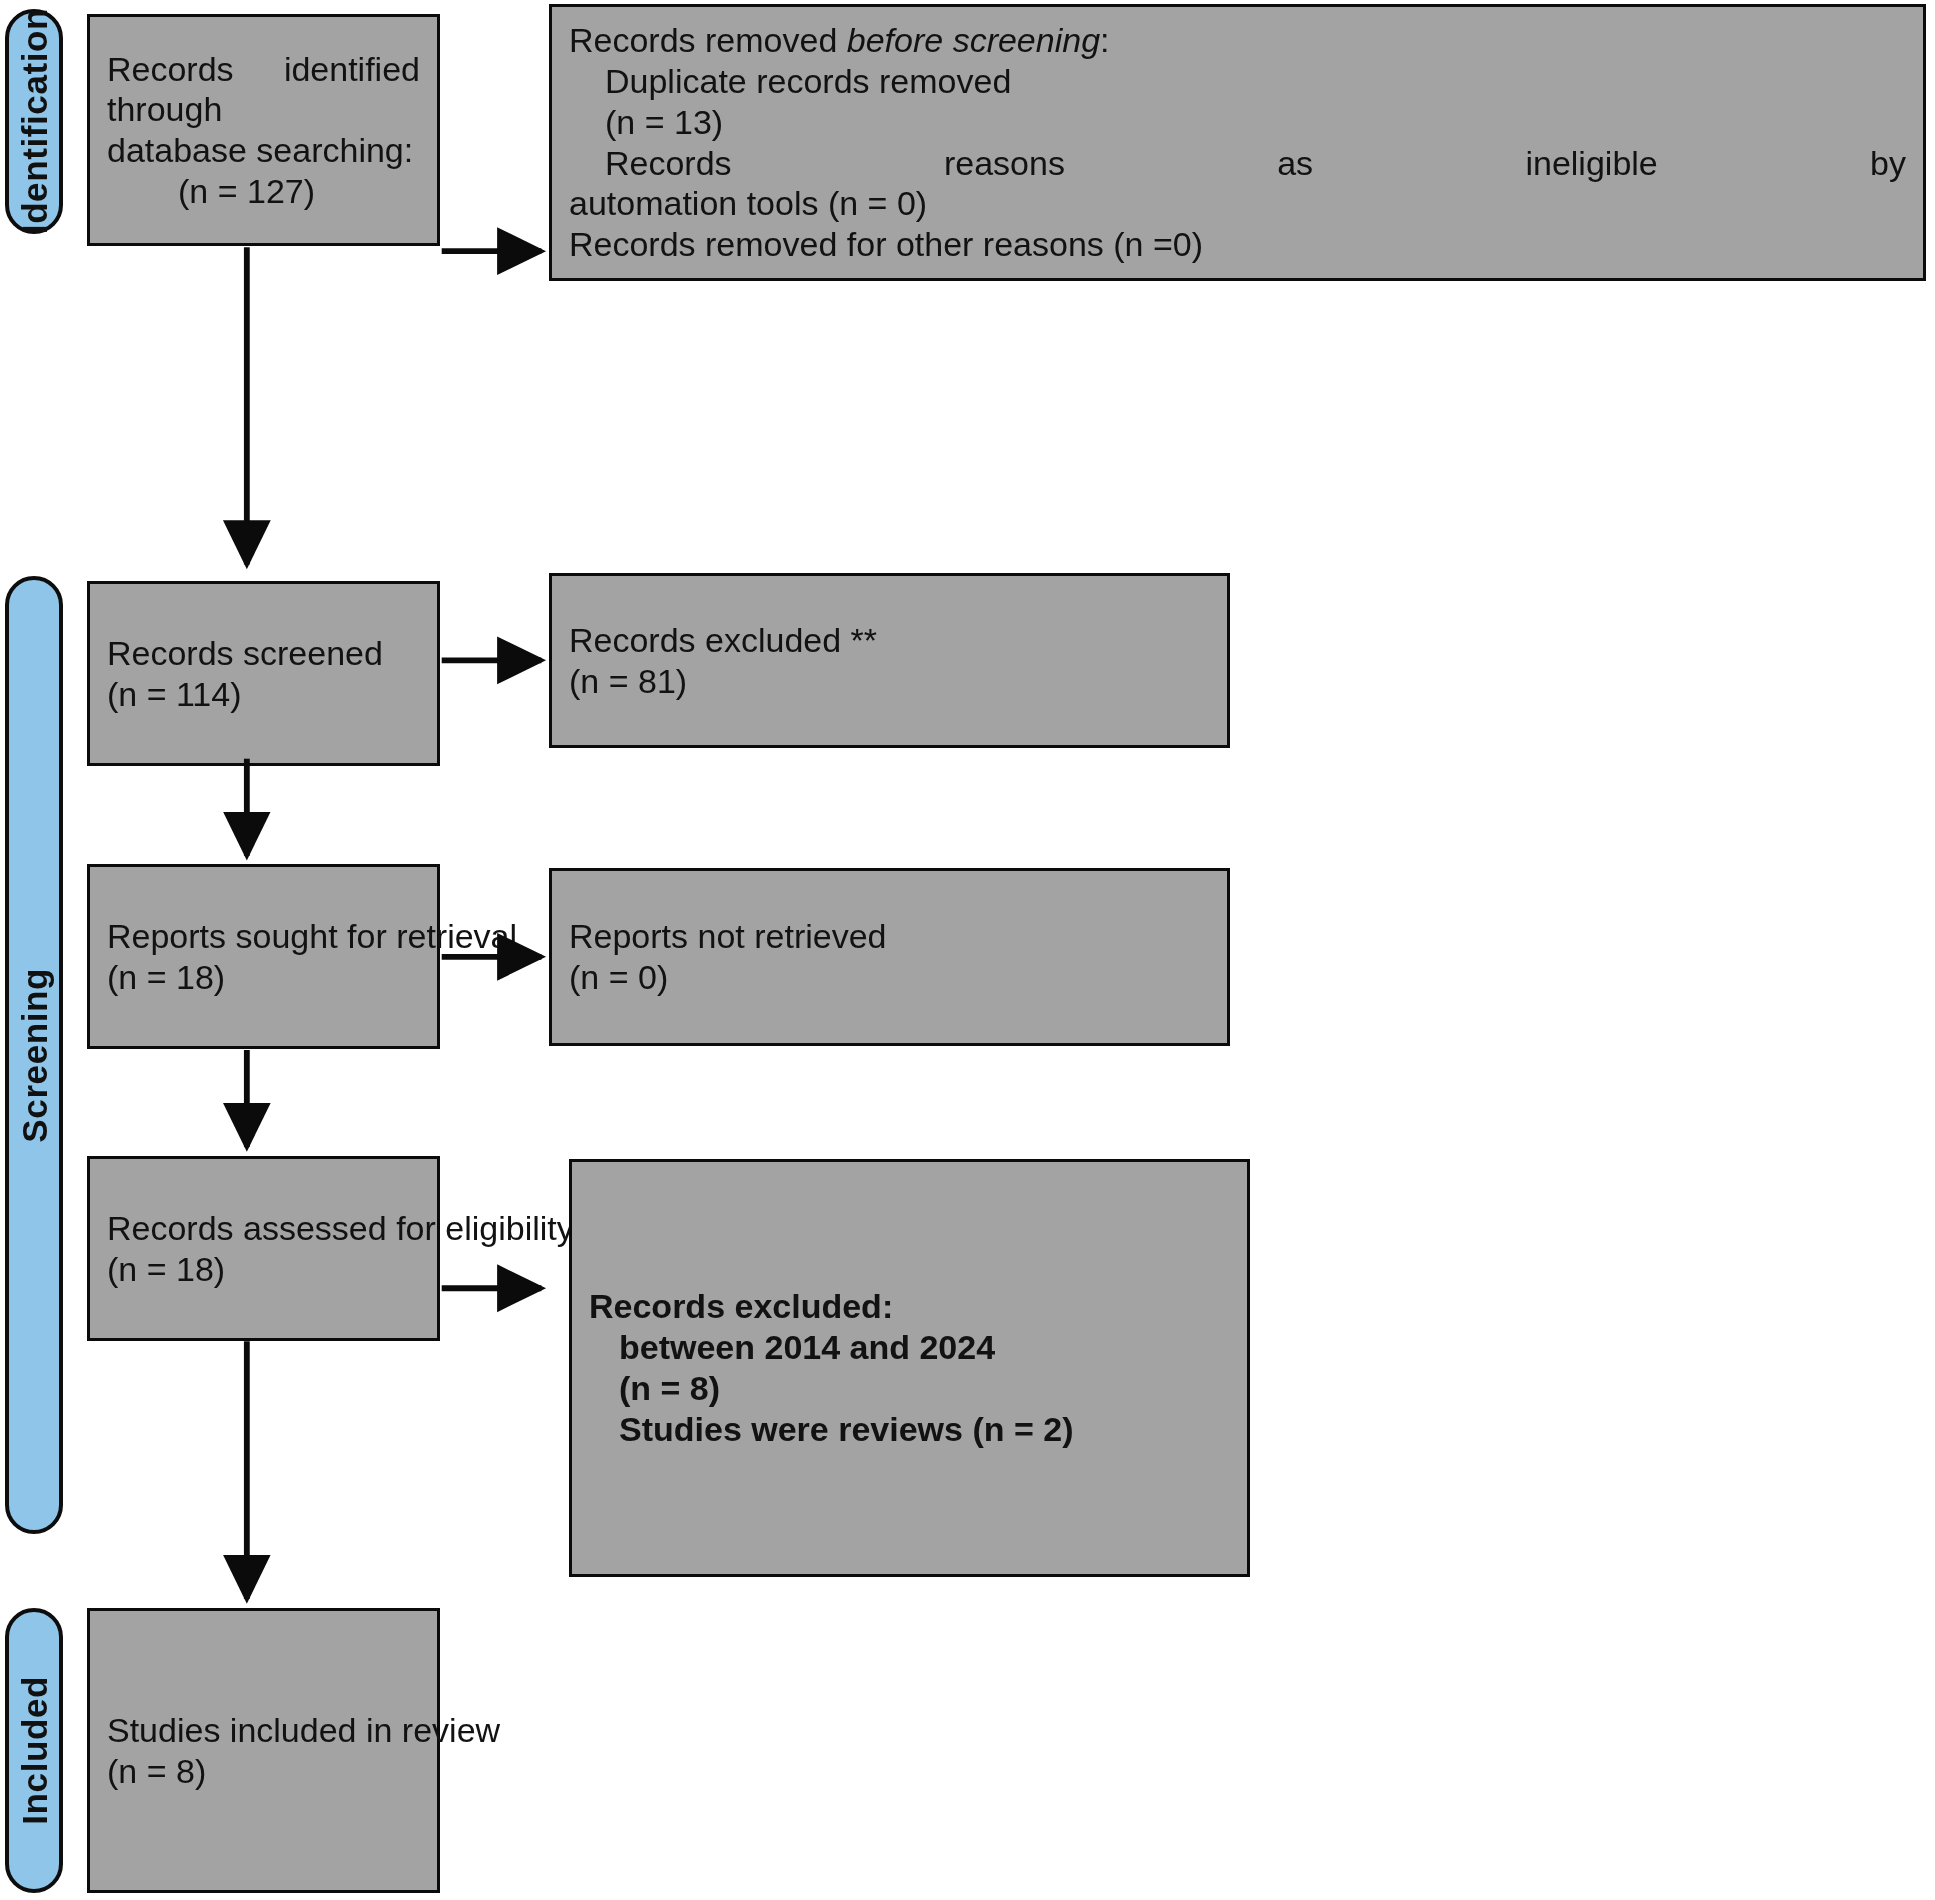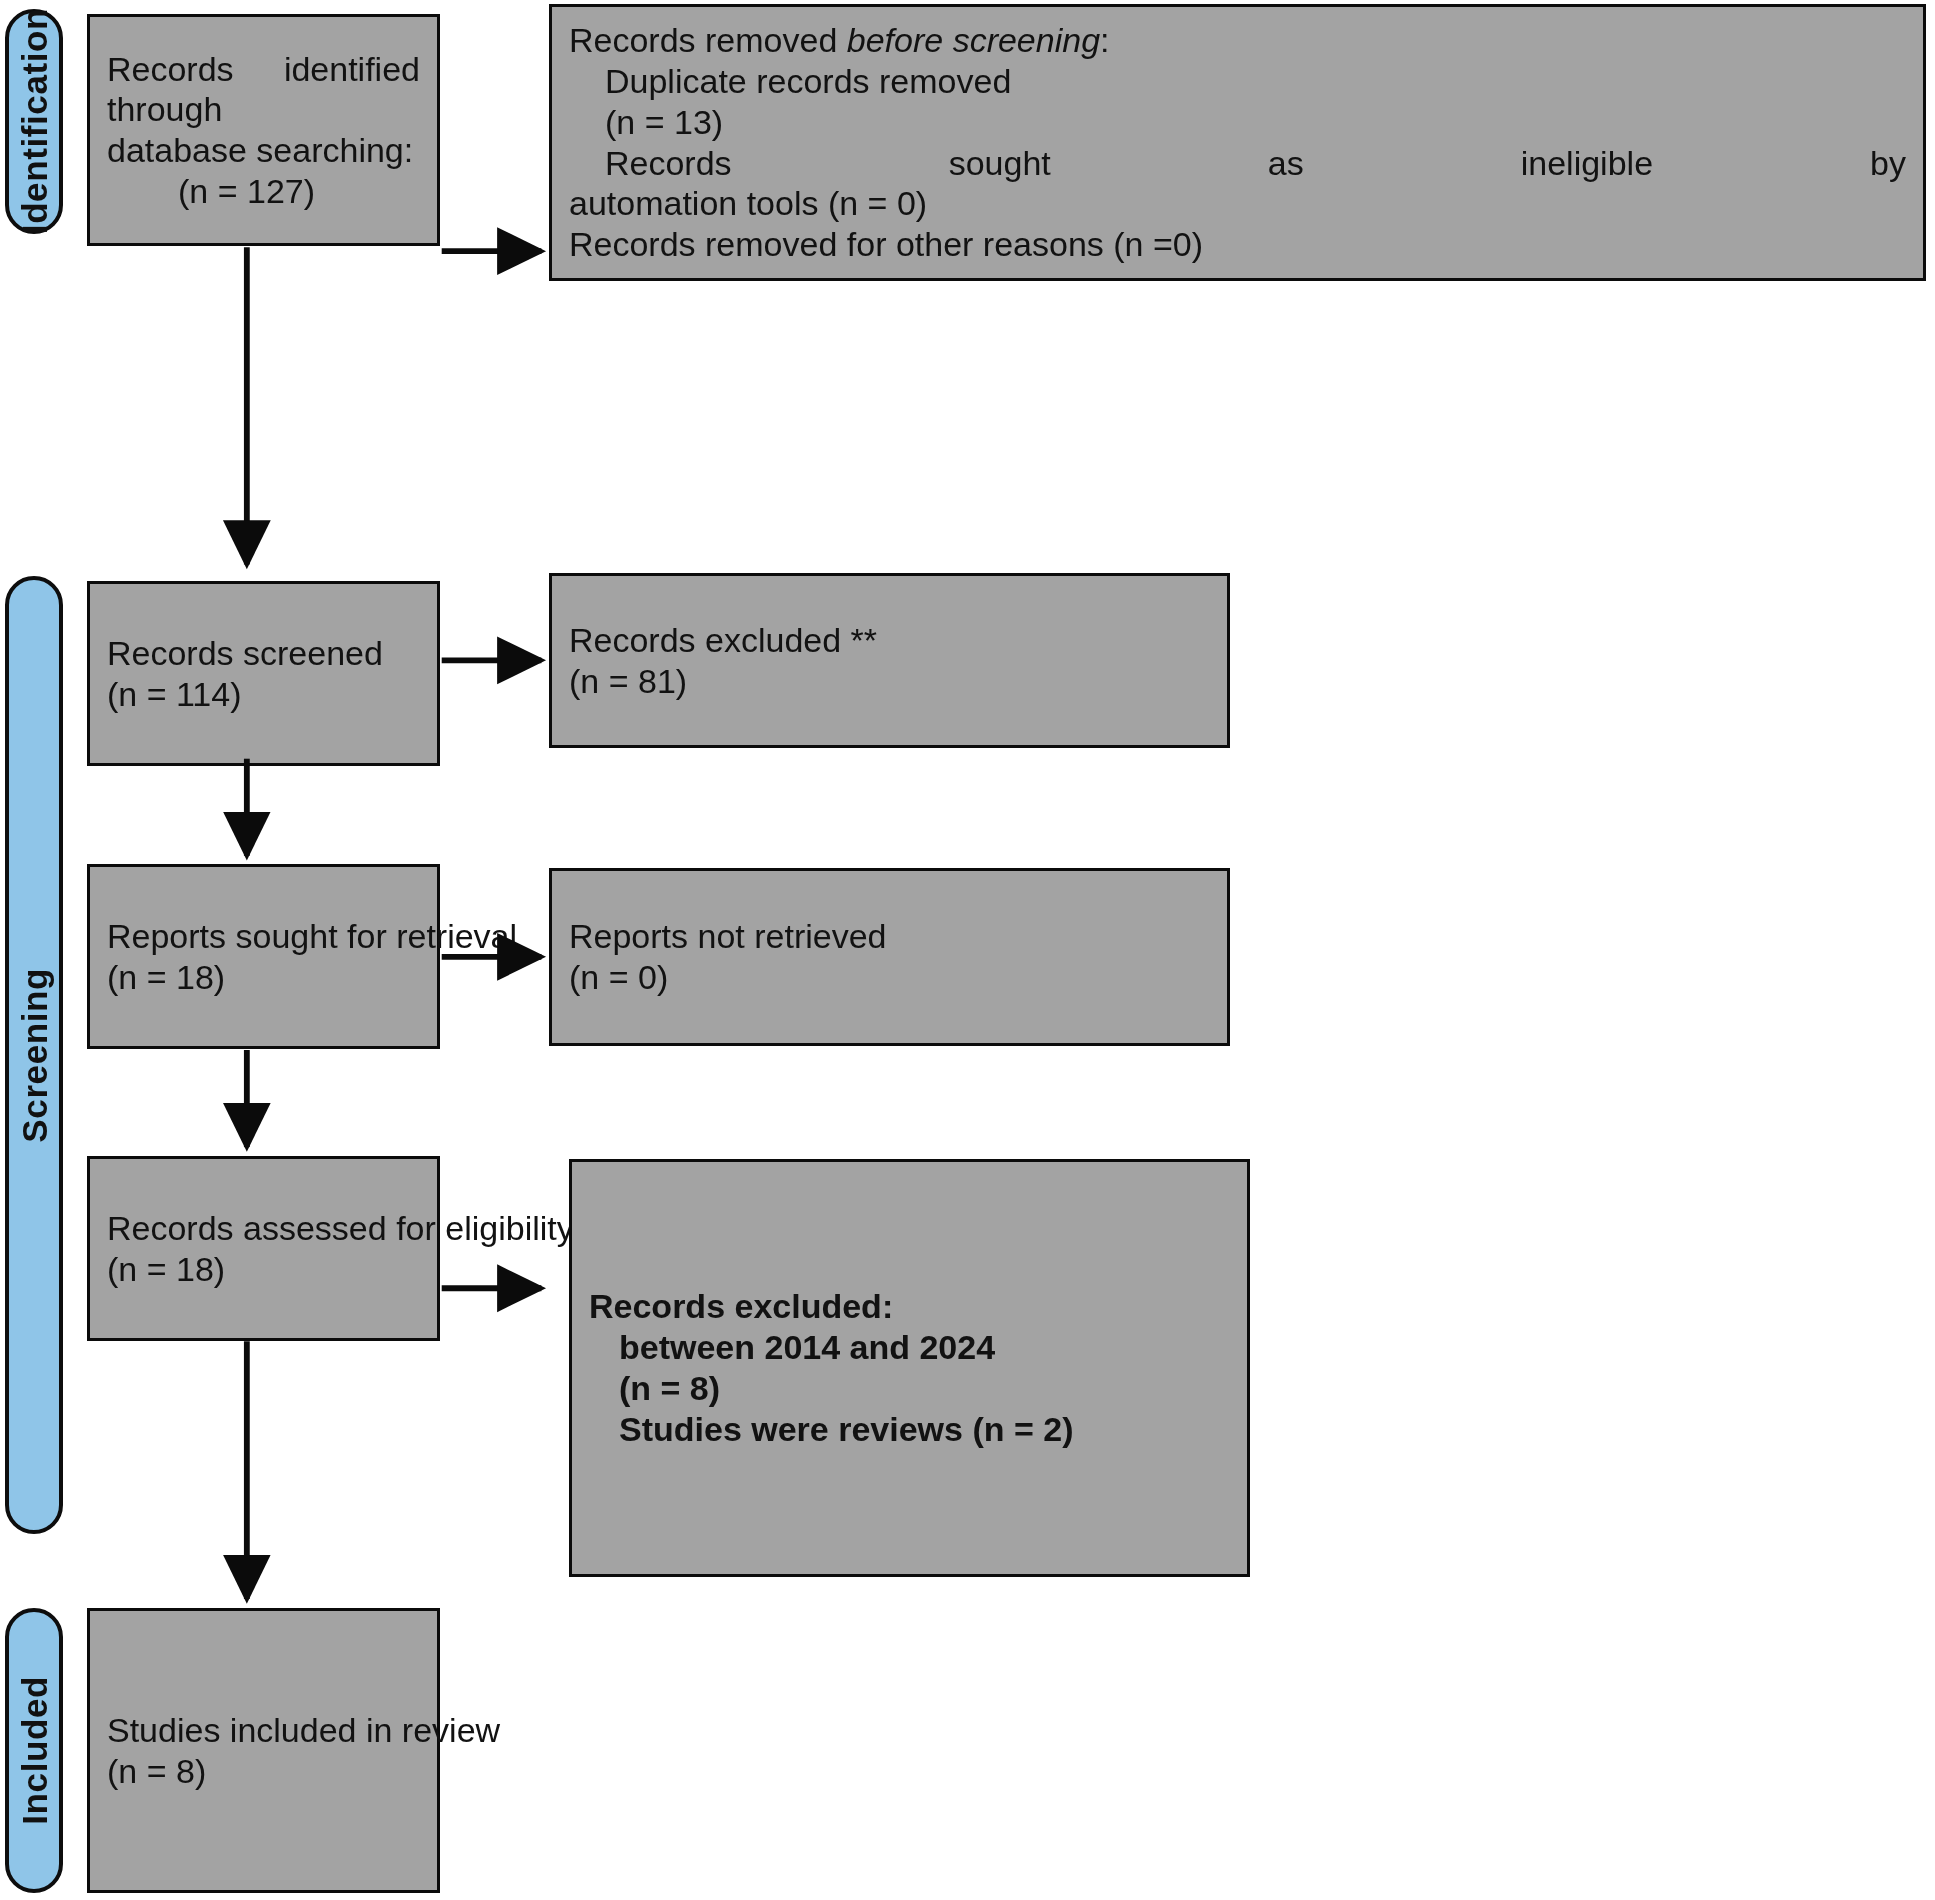--- a/index.html
+++ b/index.html
@@ -110,21 +110,21 @@
     </div>
   </div>
 
   <div class="box" style="left:549px; top:4px; width:1377px; height:277px;">
     <div class="box-inner">
       <div class="line">
         <span>Records removed </span><span class="ital">before screening</span><span>:</span>
       </div>
       <div class="line indent">Duplicate records removed</div>
       <div class="line indent"> (n = 13)</div>
-      <div class="line indent just">Records sought as ineligible by</div>
+      <div class="line indent just">Records reasons as ineligible by</div>
       <div class="line">automation tools (n = 0)</div>
       <div class="line">Records removed for other reasons (n =0)</div>
     </div>
   </div>
 
   <div class="box" style="left:87px; top:573px; width:353px; height:185px;margin-top:8px;">
     <div class="box-inner">
       <div class="line">Records screened</div>
       <div class="line">(n = 114)</div>
     </div>

